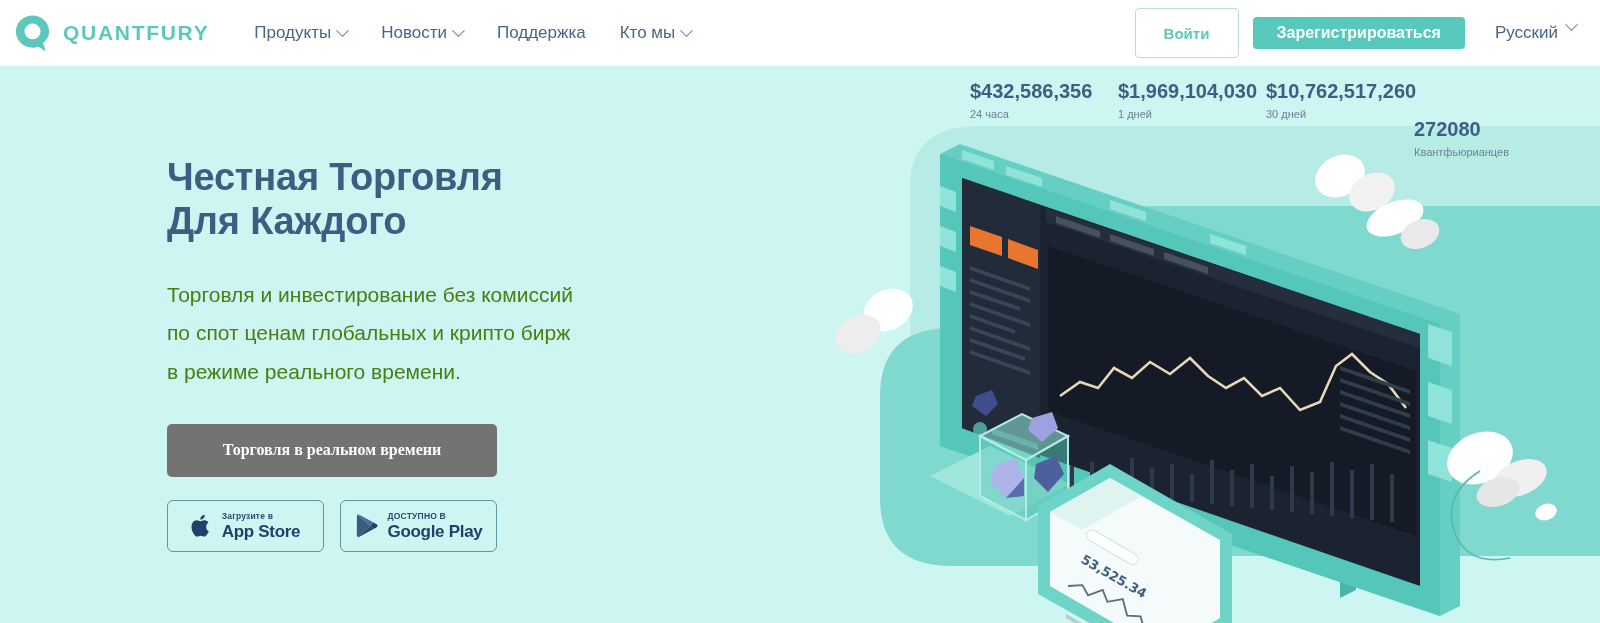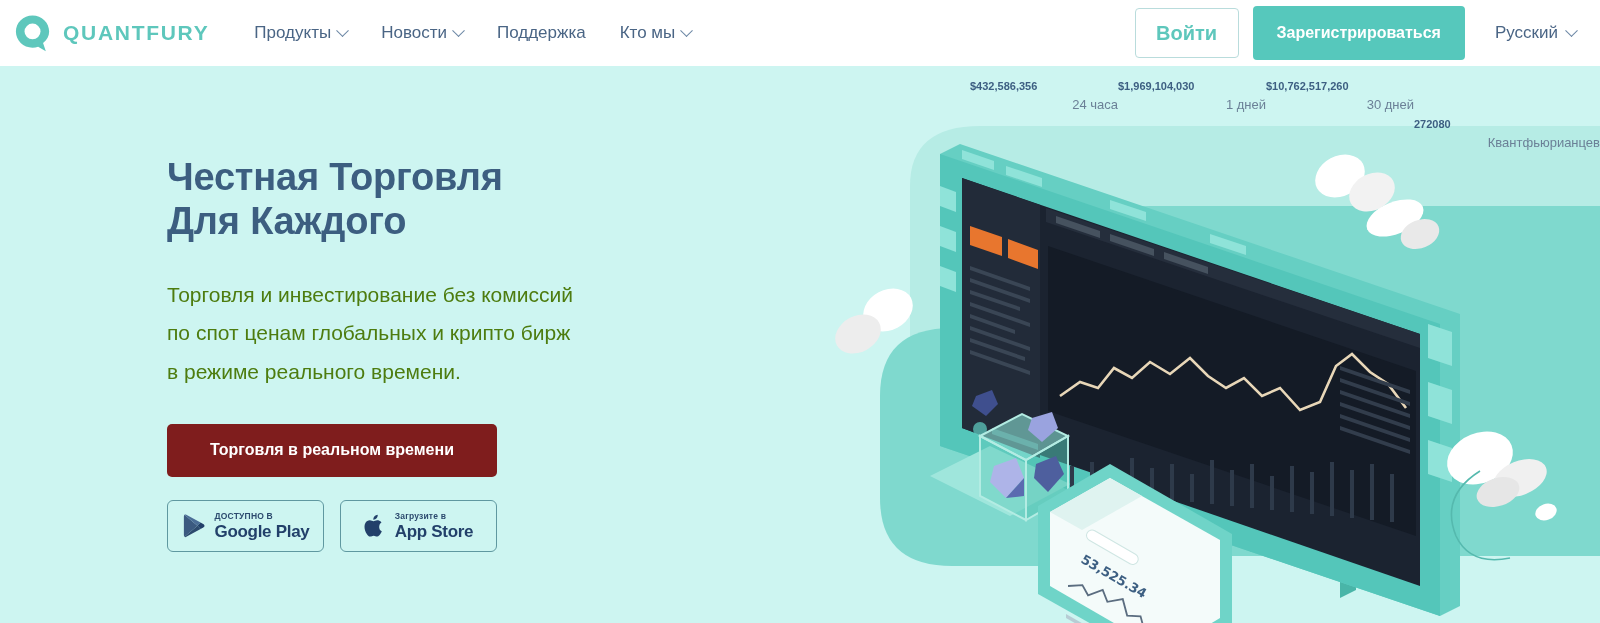--- a/index.html
+++ b/index.html
@@ -77,42 +77,41 @@
     align-items: center;
     gap: 0px;
   }
   .btn-login {
     width: 104px;
     height: 50px;
     border: 1px solid #b9dcdc;
     border-radius: 4px;
     background: #fff;
     color: #5ec7bc;
-    font-size: 20px;
+    font-size: 15px;
     font-weight: bold;
     font-family: inherit;
     cursor: pointer;
     margin-right: 14px;
   }
   .btn-signup {
-    height: 54px;
+    height: 32px;
     padding: 0 24px;
     border: none;
     border-radius: 4px;
     background: #56c8bc;
     color: #ffffff;
     font-size: 16px;
     font-weight: bold;
     font-family: inherit;
     cursor: pointer;
     margin-right: 30px;
   }
   .lang {
     display: flex;
-    align-items: center;
     gap: 9px;
     color: #4a6585;
     font-size: 17px;
     cursor: pointer;
     margin-right: 14px;
   }
 
   
   .stats {
     position: absolute;
@@ -122,30 +121,29 @@
     height: 62px;
     display: flex;
     align-items: flex-start;
     padding-top: 14px;
     z-index: 30;
   }
   .stat { width: 148px; }
   .stat:last-child { width: 186px; margin-top: 38px; }
   .stat-value {
     color: #3d5f82;
-    font-size: 11px;
+    font-size: 20px;
     font-weight: bold;
     white-space: nowrap;
   }
   .stat-label {
     margin-top: 5px;
     color: #6b8097;
-    font-size: 13px;
+    font-size: 11px;
     white-space: nowrap;
-    text-align: right;
   }
 
   
   .hero-text {
     position: absolute;
     left: 167px;
     top: 155px;
     width: 620px;
     z-index: 20;
   }
@@ -162,25 +160,25 @@
     font-size: 21px;
     line-height: 1.82;
     font-weight: 500;
   }
   .btn-cta {
     margin-top: 33px;
     width: 330px;
     height: 53px;
     border: none;
     border-radius: 5px;
-    background: #7f1d1d;
+    background: #737373;
     color: #ffffff;
     font-size: 16px;
     font-weight: bold;
-    font-family: Liberation Sans, sans-serif;
+    font-family: Liberation Serif, serif;
     cursor: pointer;
   }
 
   .stores {
     margin-top: 23px;
     display: flex;
     gap: 16px;
   }
   .store-badge {
     width: 157px;
@@ -289,40 +287,40 @@
     </h1>
     <p class="hero-sub">
       <span>Торговля и инвестирование без комиссий</span><br>
       <span>по спот ценам глобальных и крипто бирж</span><br>
       <span>в режиме реального времени.</span>
     </p>
     <button class="btn-cta">Торговля в реальном времени</button>
 
     <div class="stores">
       <div class="store-badge">
+        <svg width="22" height="26" viewBox="0 0 22 26">
+          <path d="M15.2 13.5c0-2.7 2.2-4 2.3-4.1-1.3-1.9-3.2-2.1-3.9-2.2-1.7-.2-3.3 1-4.1 1-.9 0-2.2-1-3.6-1-1.8 0-3.6 1.1-4.5 2.7-1.9 3.4-.5 8.3 1.4 11 .9 1.3 2 2.8 3.4 2.7 1.4-.05 1.9-.9 3.5-.9 1.6 0 2.1.9 3.5.85 1.5-.03 2.4-1.3 3.3-2.7.6-.9 1-1.8 1.3-2.6-2.8-1.1-2.6-4.6-2.6-4.75z" fill="#22406a"></path>
+          <path d="M12.6 5.2c.75-.9 1.25-2.2 1.1-3.5-1.1.05-2.4.75-3.2 1.65-.7.8-1.3 2.1-1.15 3.3 1.2.1 2.45-.6 3.25-1.45z" fill="#22406a"></path>
+        </svg>
+        <span class="store-txt">
+          <span class="store-small">Загрузите в</span>
+          <span class="store-big">App Store</span>
+        </span>
+      </div>
+
+      <div class="store-badge">
         <svg width="24" height="26" viewBox="0 0 24 26">
           <path d="M2.5 1.8 L15.5 12.8 L2.5 23.8 C2.1 23.4 1.9 22.8 1.9 22.1 L1.9 3.5 C1.9 2.8 2.1 2.2 2.5 1.8 Z" fill="#3b5a80"></path>
           <path d="M2.5 1.8 C2.9 1.4 3.6 1.35 4.3 1.75 L18.6 9.6 L15.5 12.8 Z" fill="#4a6d96"></path>
           <path d="M15.5 12.8 L18.6 16 L4.3 23.85 C3.6 24.25 2.9 24.2 2.5 23.8 Z" fill="#2c4a6e"></path>
           <path d="M18.6 9.6 L21.6 11.25 C22.8 11.95 22.8 13.65 21.6 14.35 L18.6 16 L15.5 12.8 Z" fill="#22406a"></path>
         </svg>
         <span class="store-txt">
           <span class="store-small">ДОСТУПНО В</span>
           <span class="store-big">Google Play</span>
-        </span>
-      </div>
-
-      <div class="store-badge">
-        <svg width="22" height="26" viewBox="0 0 22 26">
-          <path d="M15.2 13.5c0-2.7 2.2-4 2.3-4.1-1.3-1.9-3.2-2.1-3.9-2.2-1.7-.2-3.3 1-4.1 1-.9 0-2.2-1-3.6-1-1.8 0-3.6 1.1-4.5 2.7-1.9 3.4-.5 8.3 1.4 11 .9 1.3 2 2.8 3.4 2.7 1.4-.05 1.9-.9 3.5-.9 1.6 0 2.1.9 3.5.85 1.5-.03 2.4-1.3 3.3-2.7.6-.9 1-1.8 1.3-2.6-2.8-1.1-2.6-4.6-2.6-4.75z" fill="#22406a"></path>
-          <path d="M12.6 5.2c.75-.9 1.25-2.2 1.1-3.5-1.1.05-2.4.75-3.2 1.65-.7.8-1.3 2.1-1.15 3.3 1.2.1 2.45-.6 3.25-1.45z" fill="#22406a"></path>
-        </svg>
-        <span class="store-txt">
-          <span class="store-small">Загрузите в</span>
-          <span class="store-big">App Store</span>
         </span>
       </div>
     </div>
   </div>
 
   <div class="illo">
     <svg viewBox="0 0 820 557">
       <defs>
         <clipPath id="screenClip">
           <polygon points="178,104 640,250 640,560 178,420"></polygon>

